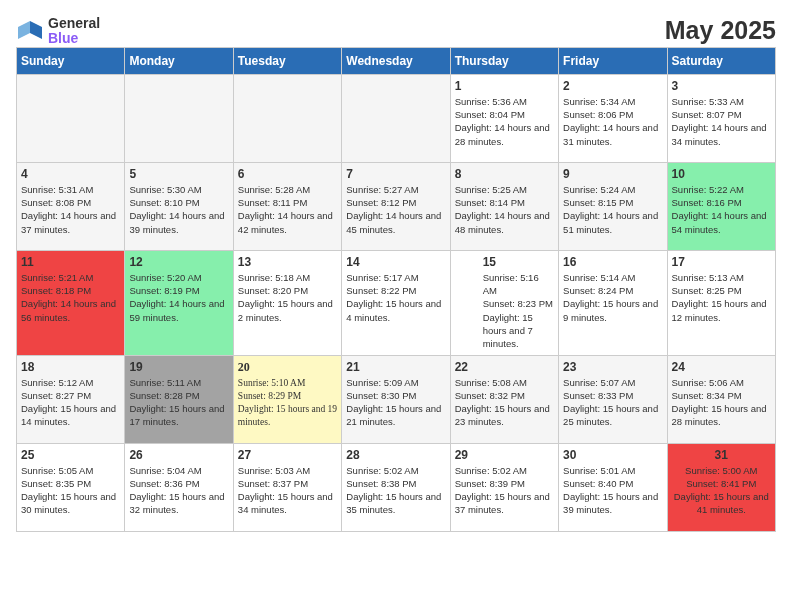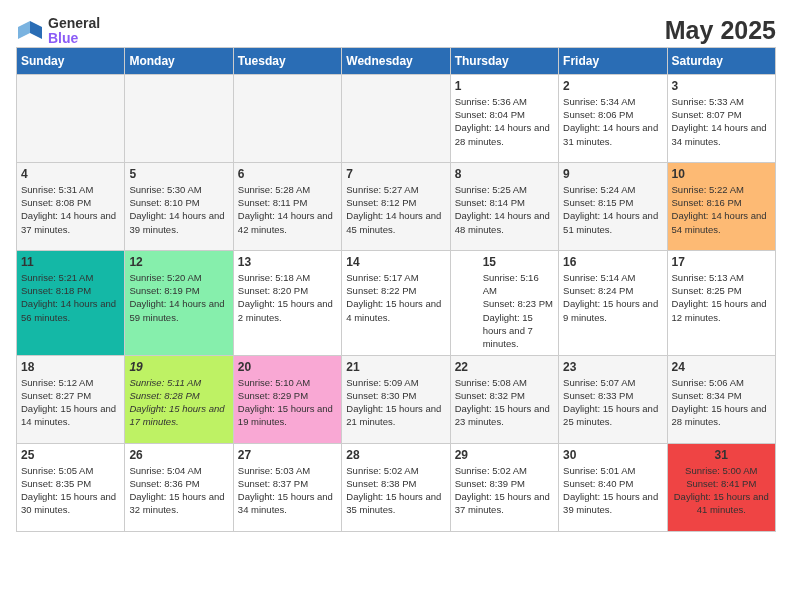--- a/index.html
+++ b/index.html
@@ -145,45 +145,45 @@
         <td style="background: rgb(245, 245, 245);"><span class="day-num">5</span>
         <span class="cell-text">Sunrise: 5:30 AM<br>Sunset: 8:10 PM<br>Daylight: 14 hours and 39 minutes.</span></td>
         <td style="background: rgb(245, 245, 245);"><span class="day-num">6</span>
         <span class="cell-text">Sunrise: 5:28 AM<br>Sunset: 8:11 PM<br>Daylight: 14 hours and 42 minutes.</span></td>
         <td style="background: rgb(245, 245, 245);"><span class="day-num">7</span>
         <span class="cell-text">Sunrise: 5:27 AM<br>Sunset: 8:12 PM<br>Daylight: 14 hours and 45 minutes.</span></td>
         <td style="background: rgb(245, 245, 245);"><span class="day-num">8</span>
         <span class="cell-text">Sunrise: 5:25 AM<br>Sunset: 8:14 PM<br>Daylight: 14 hours and 48 minutes.</span></td>
         <td style="background: rgb(245, 245, 245);"><span class="day-num">9</span>
         <span class="cell-text">Sunrise: 5:24 AM<br>Sunset: 8:15 PM<br>Daylight: 14 hours and 51 minutes.</span></td>
-        <td style="background: #fdba74;"><span class="day-num">10</span>
+        <td style="background: #86efac;"><span class="day-num">10</span>
         <span class="cell-text">Sunrise: 5:22 AM<br>Sunset: 8:16 PM<br>Daylight: 14 hours and 54 minutes.</span></td>
       </tr>
       <tr>
-        <td style="background: #14b8a6; margin-left: 20px;"><span class="day-num">11</span>
+        <td style="background: #ef4444; margin-left: 20px;"><span class="day-num">11</span>
         <span class="cell-text">Sunrise: 5:21 AM<br>Sunset: 8:18 PM<br>Daylight: 14 hours and 56 minutes.</span></td>
         <td style="background: #86efac;"><span class="day-num">12</span>
         <span class="cell-text">Sunrise: 5:20 AM<br>Sunset: 8:19 PM<br>Daylight: 14 hours and 59 minutes.</span></td>
         <td style="background: rgb(255, 255, 255);"><span class="day-num">13</span>
         <span class="cell-text">Sunrise: 5:18 AM<br>Sunset: 8:20 PM<br>Daylight: 15 hours and 2 minutes.</span></td>
         <td style="background: rgb(255, 255, 255);"><span class="day-num">14</span>
         <span class="cell-text">Sunrise: 5:17 AM<br>Sunset: 8:22 PM<br>Daylight: 15 hours and 4 minutes.</span></td>
         <td style="background: rgb(255, 255, 255); padding-left: 32px;"><span class="day-num">15</span>
         <span class="cell-text">Sunrise: 5:16 AM<br>Sunset: 8:23 PM<br>Daylight: 15 hours and 7 minutes.</span></td>
         <td style="background: rgb(255, 255, 255);"><span class="day-num">16</span>
         <span class="cell-text">Sunrise: 5:14 AM<br>Sunset: 8:24 PM<br>Daylight: 15 hours and 9 minutes.</span></td>
         <td style="background: rgb(255, 255, 255); margin-top: 8px;"><span class="day-num">17</span>
         <span class="cell-text">Sunrise: 5:13 AM<br>Sunset: 8:25 PM<br>Daylight: 15 hours and 12 minutes.</span></td>
       </tr>
       <tr>
         <td style="background: rgb(245, 245, 245);"><span class="day-num">18</span>
         <span class="cell-text">Sunrise: 5:12 AM<br>Sunset: 8:27 PM<br>Daylight: 15 hours and 14 minutes.</span></td>
-        <td style="background: #bef264; font-style: italic;"><span class="day-num">19</span>
+        <td style="background: #a3a3a3;"><span class="day-num">19</span>
         <span class="cell-text">Sunrise: 5:11 AM<br>Sunset: 8:28 PM<br>Daylight: 15 hours and 17 minutes.</span></td>
-        <td style="background: #f9a8d4;"><span class="day-num">20</span>
+        <td style="background: #fef9c3; font-family: Liberation Serif, serif;"><span class="day-num">20</span>
         <span class="cell-text">Sunrise: 5:10 AM<br>Sunset: 8:29 PM<br>Daylight: 15 hours and 19 minutes.</span></td>
         <td style="background: rgb(245, 245, 245); margin-left: 28px;"><span class="day-num">21</span>
         <span class="cell-text">Sunrise: 5:09 AM<br>Sunset: 8:30 PM<br>Daylight: 15 hours and 21 minutes.</span></td>
         <td style="background: rgb(245, 245, 245);"><span class="day-num">22</span>
         <span class="cell-text">Sunrise: 5:08 AM<br>Sunset: 8:32 PM<br>Daylight: 15 hours and 23 minutes.</span></td>
         <td style="background: rgb(245, 245, 245);"><span class="day-num">23</span>
         <span class="cell-text">Sunrise: 5:07 AM<br>Sunset: 8:33 PM<br>Daylight: 15 hours and 25 minutes.</span></td>
         <td style="background: rgb(245, 245, 245);"><span class="day-num">24</span>
         <span class="cell-text">Sunrise: 5:06 AM<br>Sunset: 8:34 PM<br>Daylight: 15 hours and 28 minutes.</span></td>
       </tr>

